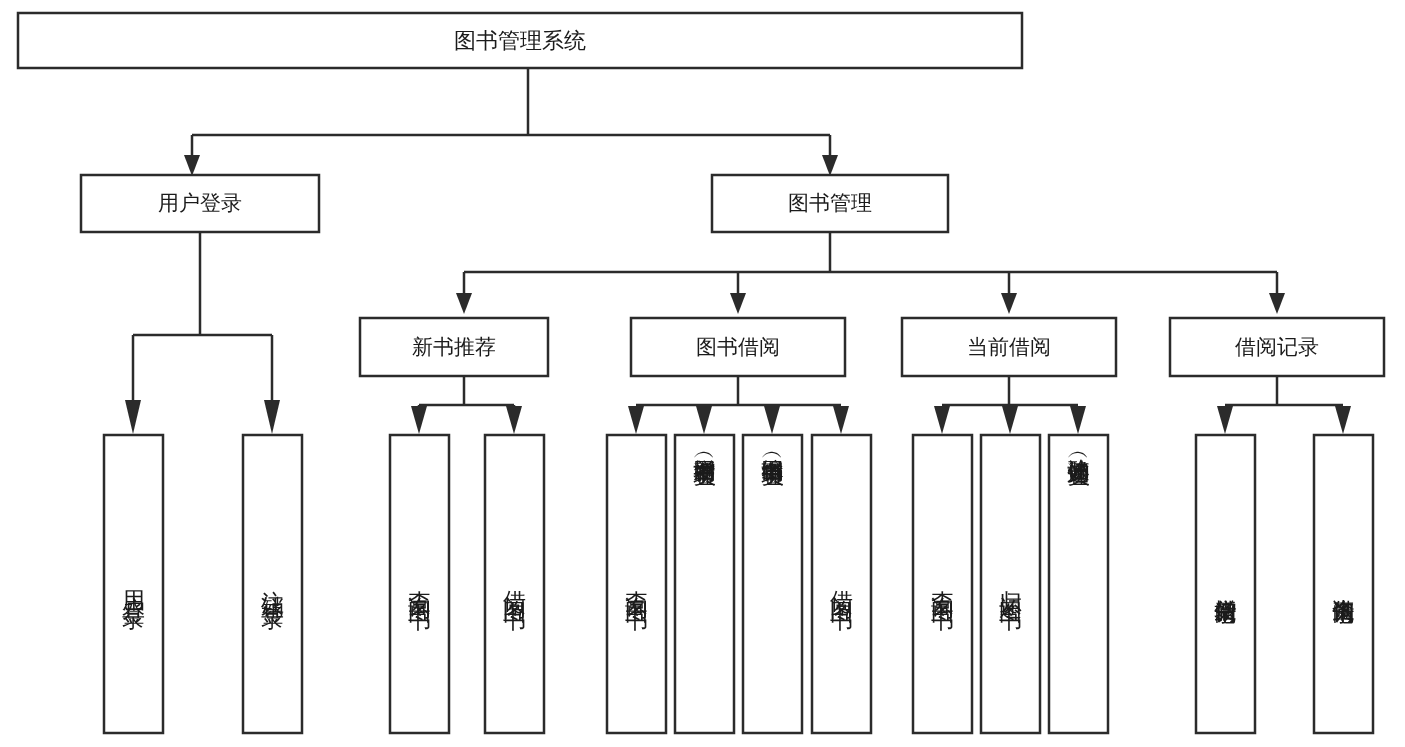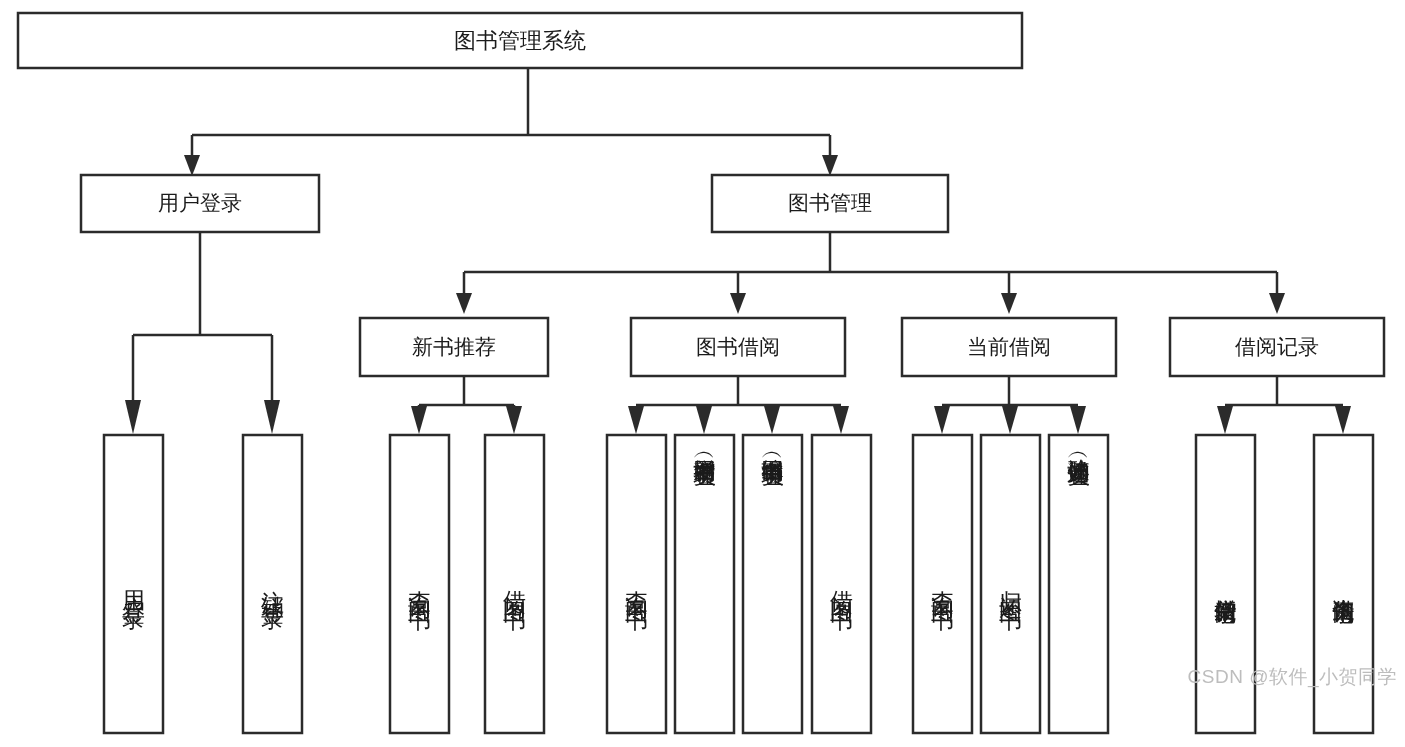--- a/index.html
+++ b/index.html
@@ -250,14 +250,13 @@
     <span class="vert-label tight">确认归还（管理员）</span>
   </div>
 
   <div class="vert-label-wrap" style="left:1196px; top:435px; width:59px; height:298px;">
     <span class="vert-label tight">新增借阅记录</span>
   </div>
   <div class="vert-label-wrap" style="left:1314px; top:435px; width:59px; height:298px;">
     <span class="vert-label tight">查询借阅记录</span>
   </div>
 
-  <div class="watermark">CSDN @软件_小贺同学</div>
 </div>
 
 </body></html>

